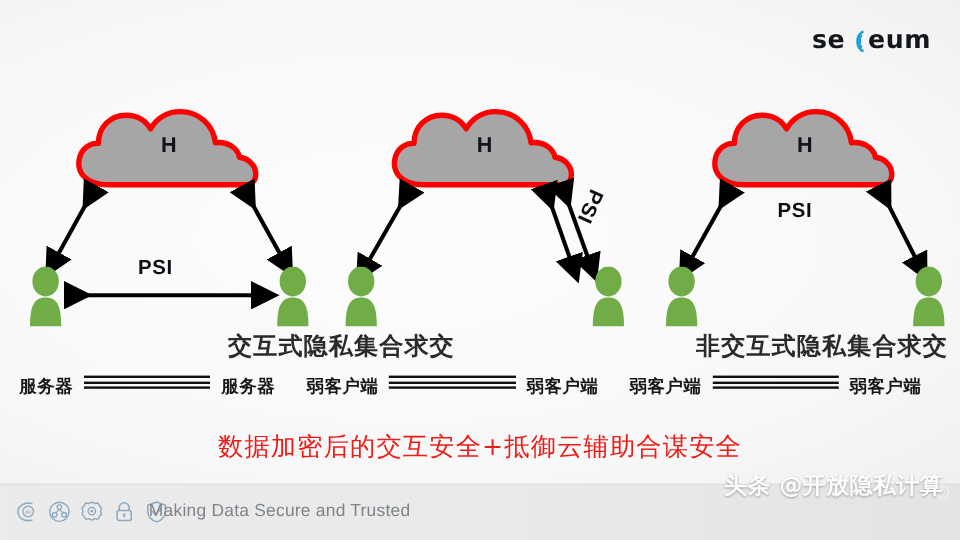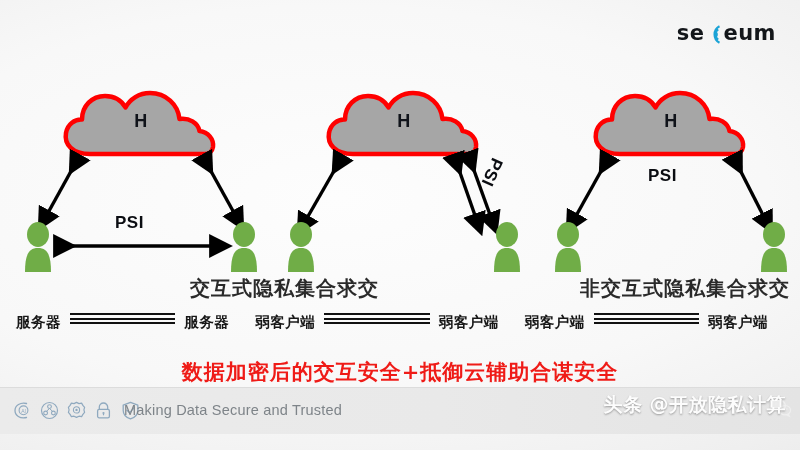--- a/index.html
+++ b/index.html
@@ -170,31 +170,31 @@
   .role-pad-r { width: 16px; flex: 0 0 auto; }
 
   
   #headline {
     position: absolute;
     left: 0; right: 0;
     top: 358px;
     text-align: center;
     font-family: "DejaVu Serif", "Liberation Serif", serif;
     font-size: 21px;
-    font-weight: 700;
+    font-weight: 400;
     color: #ef1b17;
     letter-spacing: 1px;
     white-space: nowrap;
   }
 
   
   #footer-bar {
     position: absolute;
     left: 0;
-    bottom: 16px;
+    bottom: 0;
     width: 800px;
     height: 46px;
     background: linear-gradient(90deg, #ebebeb 0%, #e9e9e9 55%, #e4e4e4 100%);
     border-top: 1px solid #dcdcdc;
   }
   #footer-icons {
     position: absolute;
     left: 12px;
     top: 12px;
     display: flex;

